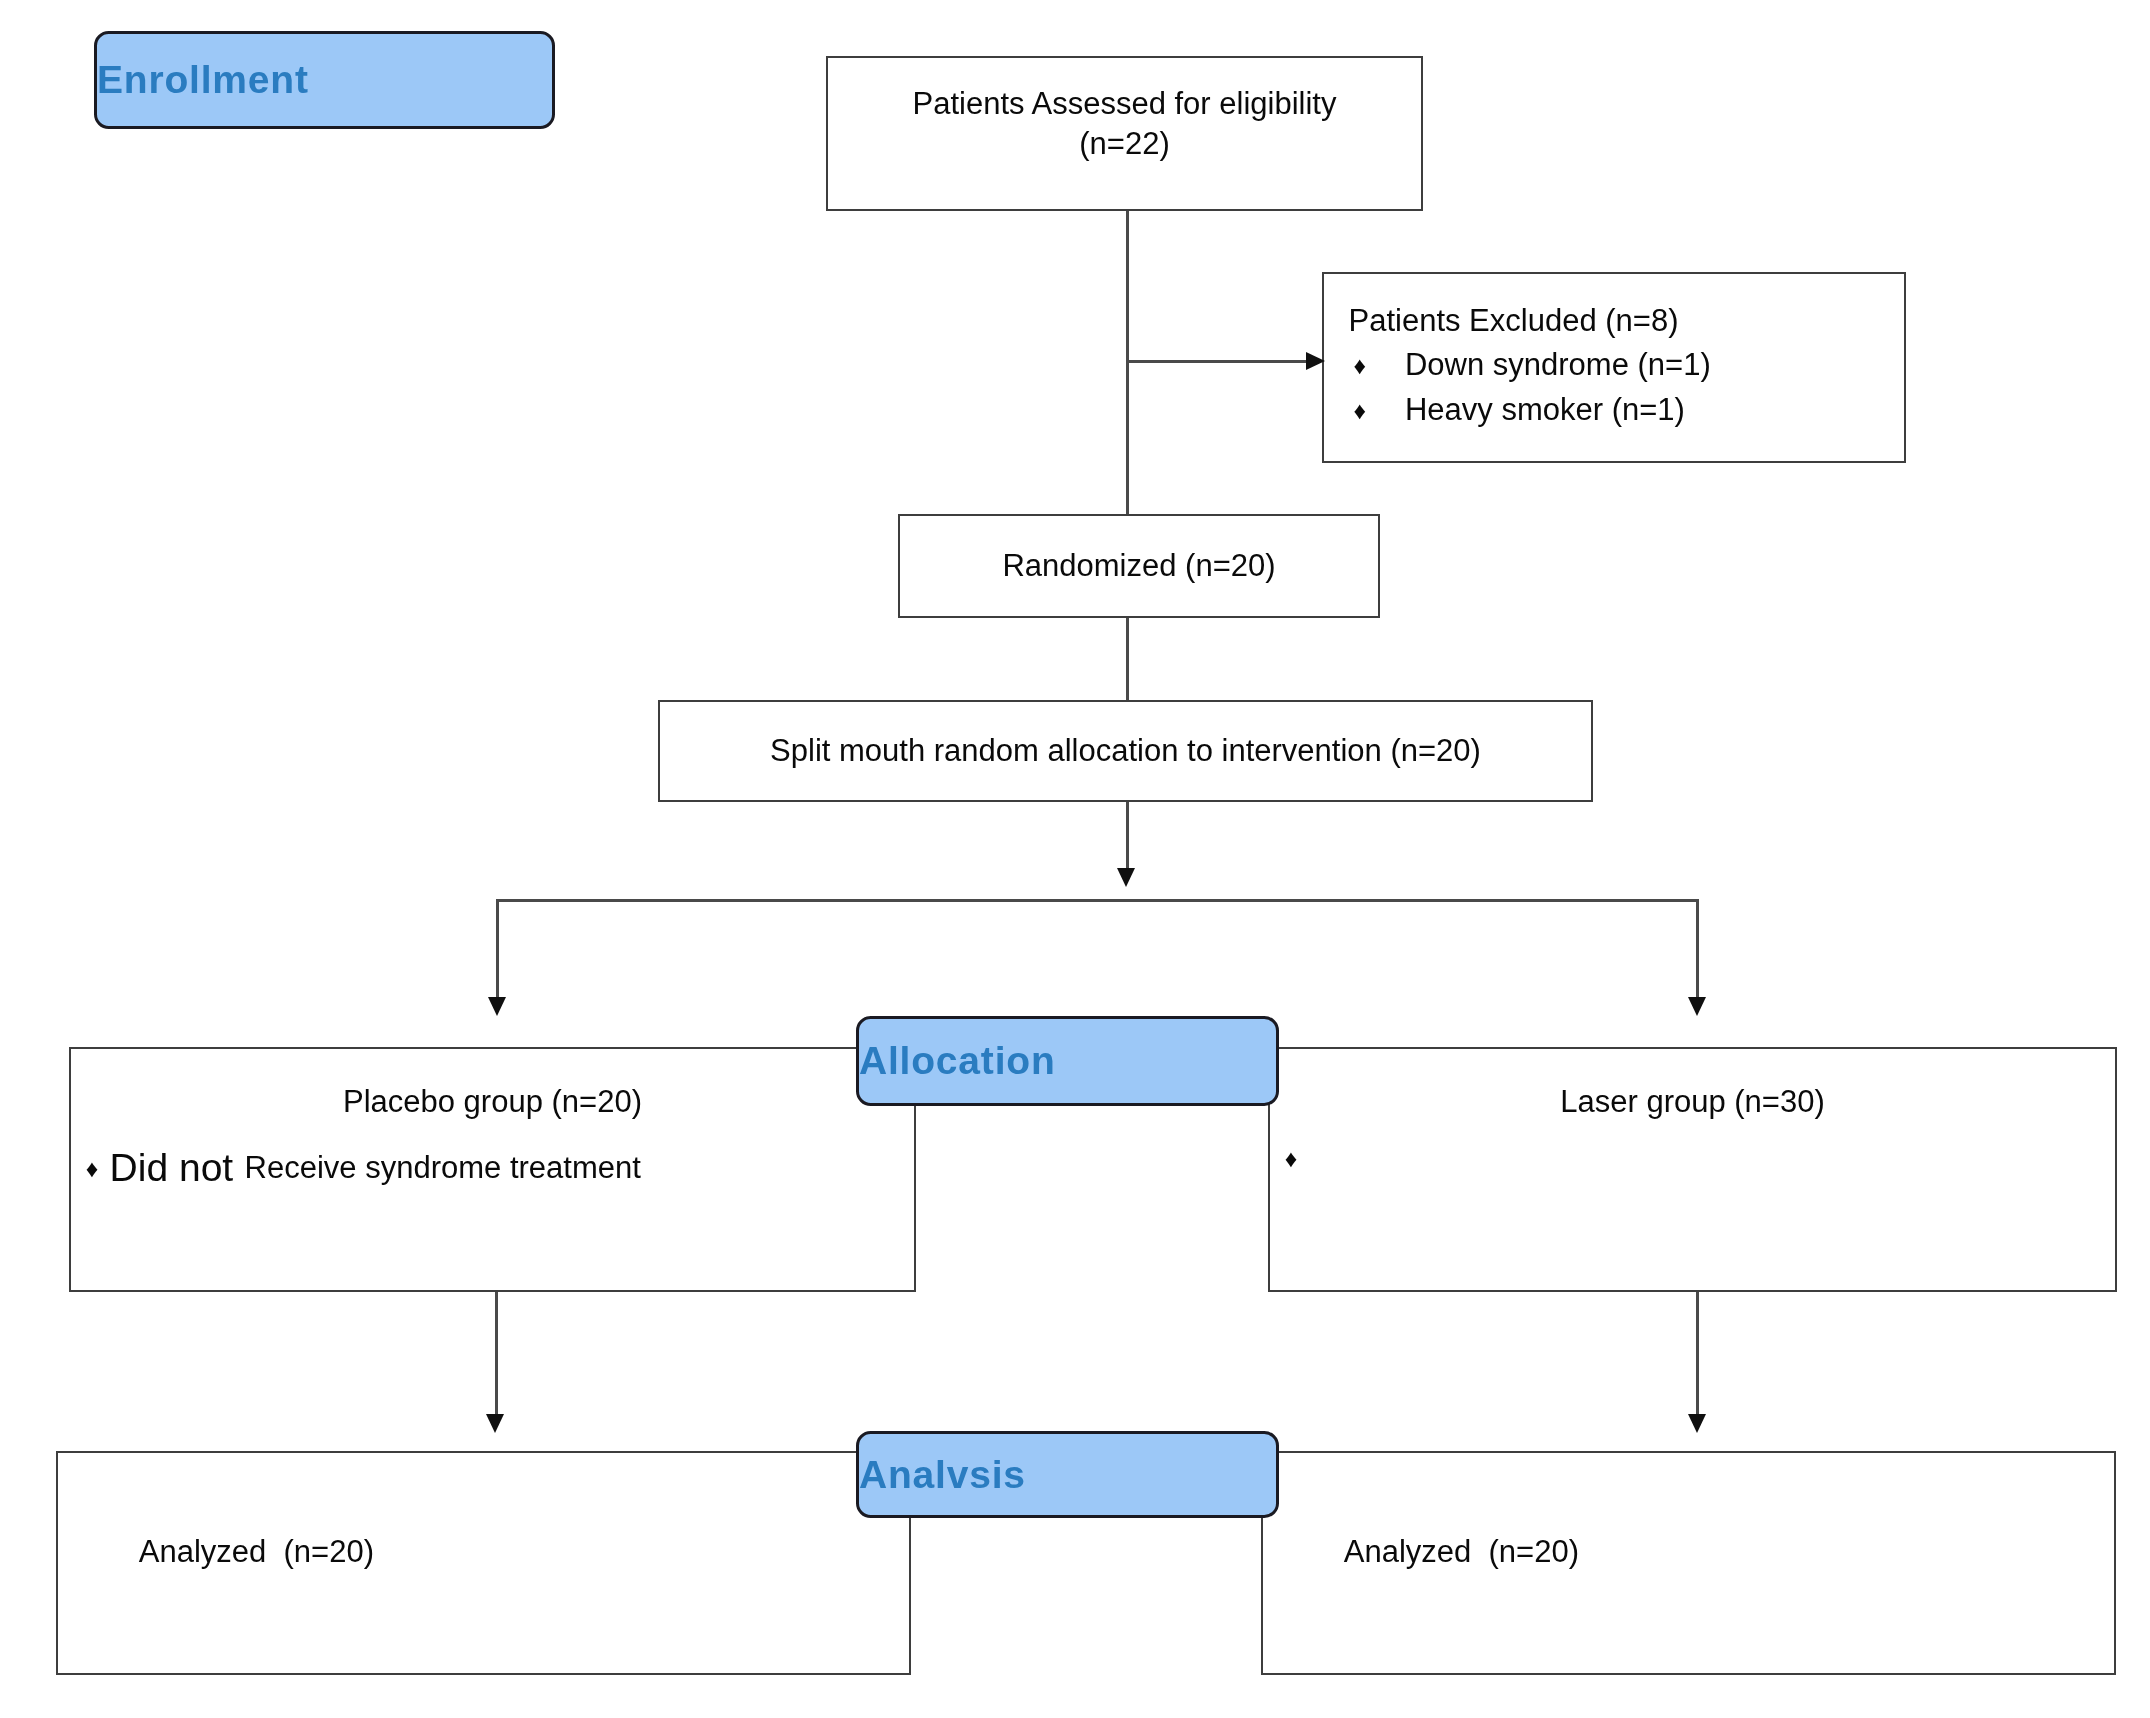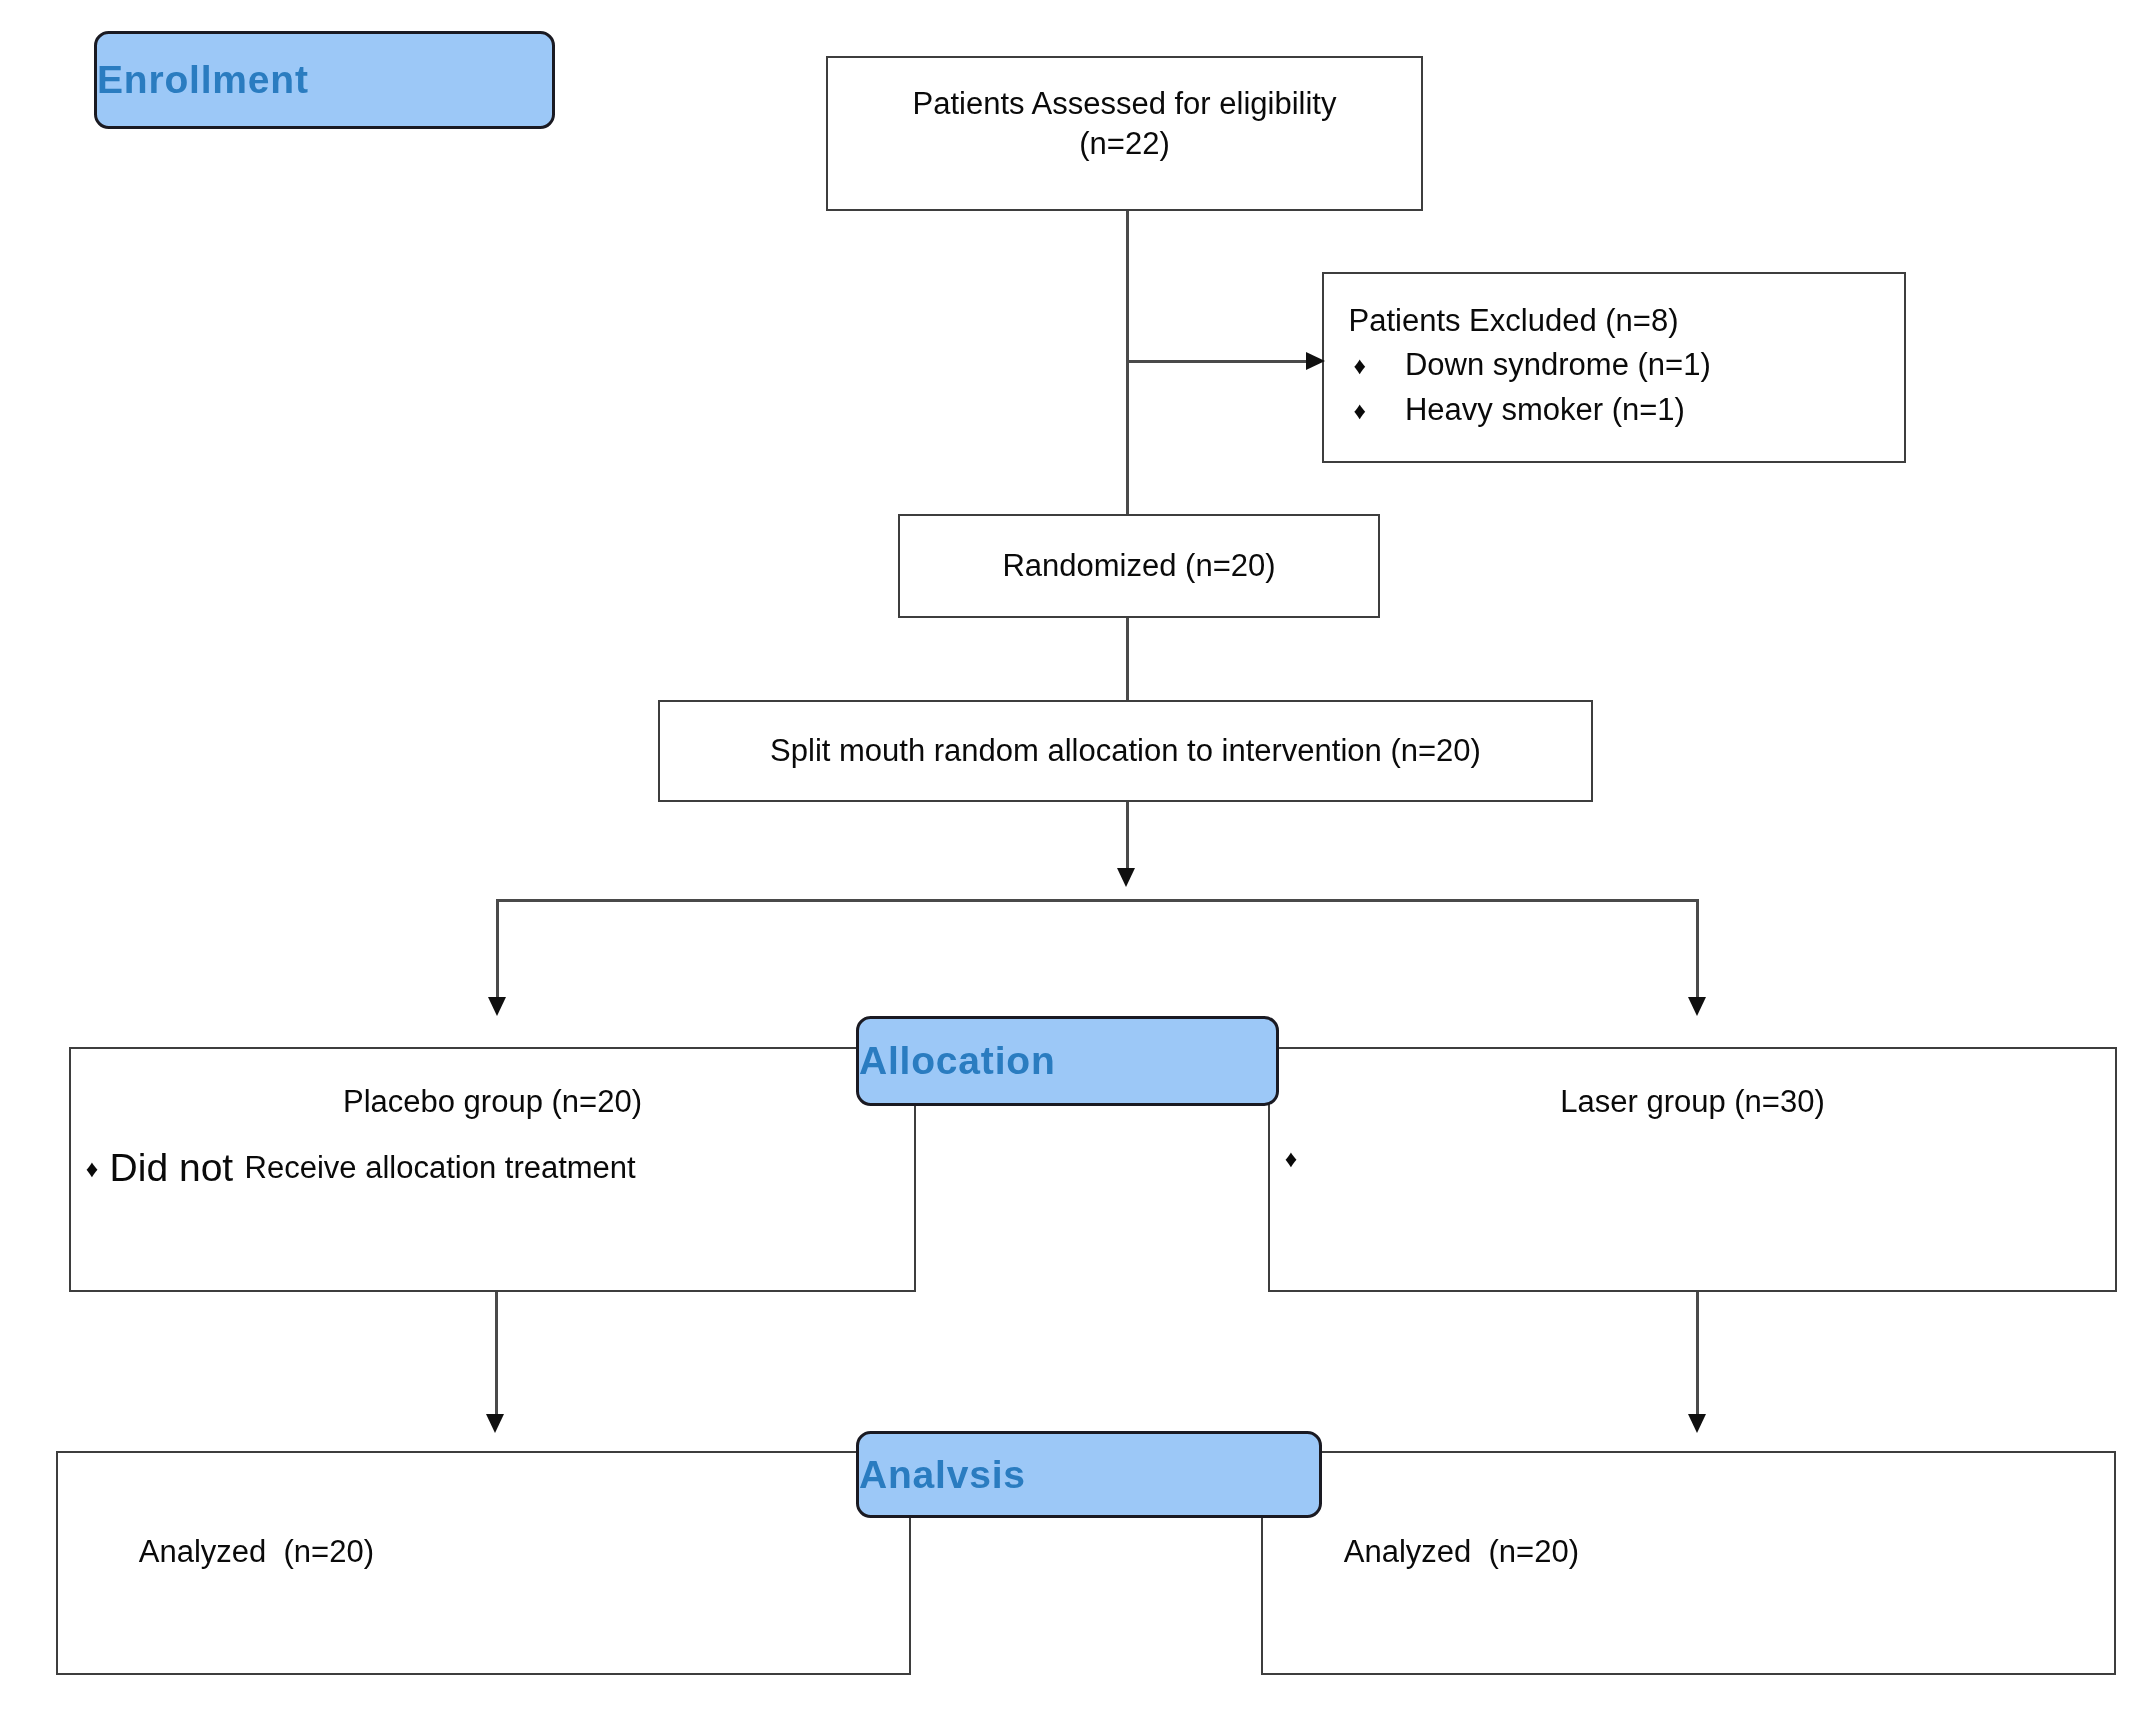--- a/index.html
+++ b/index.html
@@ -156,21 +156,21 @@
   <div class="arrow-down" style="left:1688px; top:997px;"></div>
   <div class="arrow-down" style="left:486px; top:1414px;"></div>
   <div class="arrow-down" style="left:1688px; top:1414px;"></div>
 
   <div class="stage" style="left:94px; top:31px; width:461px; height:98px;">
     <span>Enrollment</span>
   </div>
   <div class="stage" style="left:856px; top:1016px; width:423px; height:90px;">
     <span>Allocation</span>
   </div>
-  <div class="stage" style="left:856px; top:1431px; width:466px; height:87px;">
+  <div class="stage" style="left:856px; top:1431px; width:423px; height:87px;">
     <span>Analvsis</span>
   </div>
 
   <div class="box assessed" style="left:826px; top:56px; width:597px; height:155px;">
     <span>Patients Assessed for eligibility</span>
     <span>(n=22)</span>
   </div>
 
   <div class="box excluded" style="left:1322px; top:272px; width:584px; height:191px;">
     <div>Patients Excluded (n=8)</div>
@@ -190,21 +190,21 @@
 
   <div class="box center-text" style="left:658px; top:700px; width:935px; height:102px;">
     <span>Split mouth random allocation to intervention (n=20)</span>
   </div>
 
   <div class="box group" style="left:69px; top:1047px; width:847px; height:245px;">
     <div class="group-title">Placebo group (n=20)</div>
     <div class="group-bullet">
       <span class="diamond">♦</span>
       <span class="bullet-emph">Did not</span>
-      <span class="bullet-text">Receive allocation treatment</span>
+      <span class="bullet-text">Receive syndrome treatment</span>
     </div>
   </div>
 
   <div class="box group" style="left:1268px; top:1047px; width:849px; height:245px;">
     <div class="group-title">Laser group (n=30)</div>
     <div class="group-bullet">
       <span class="diamond">♦</span>
     </div>
   </div>
 

